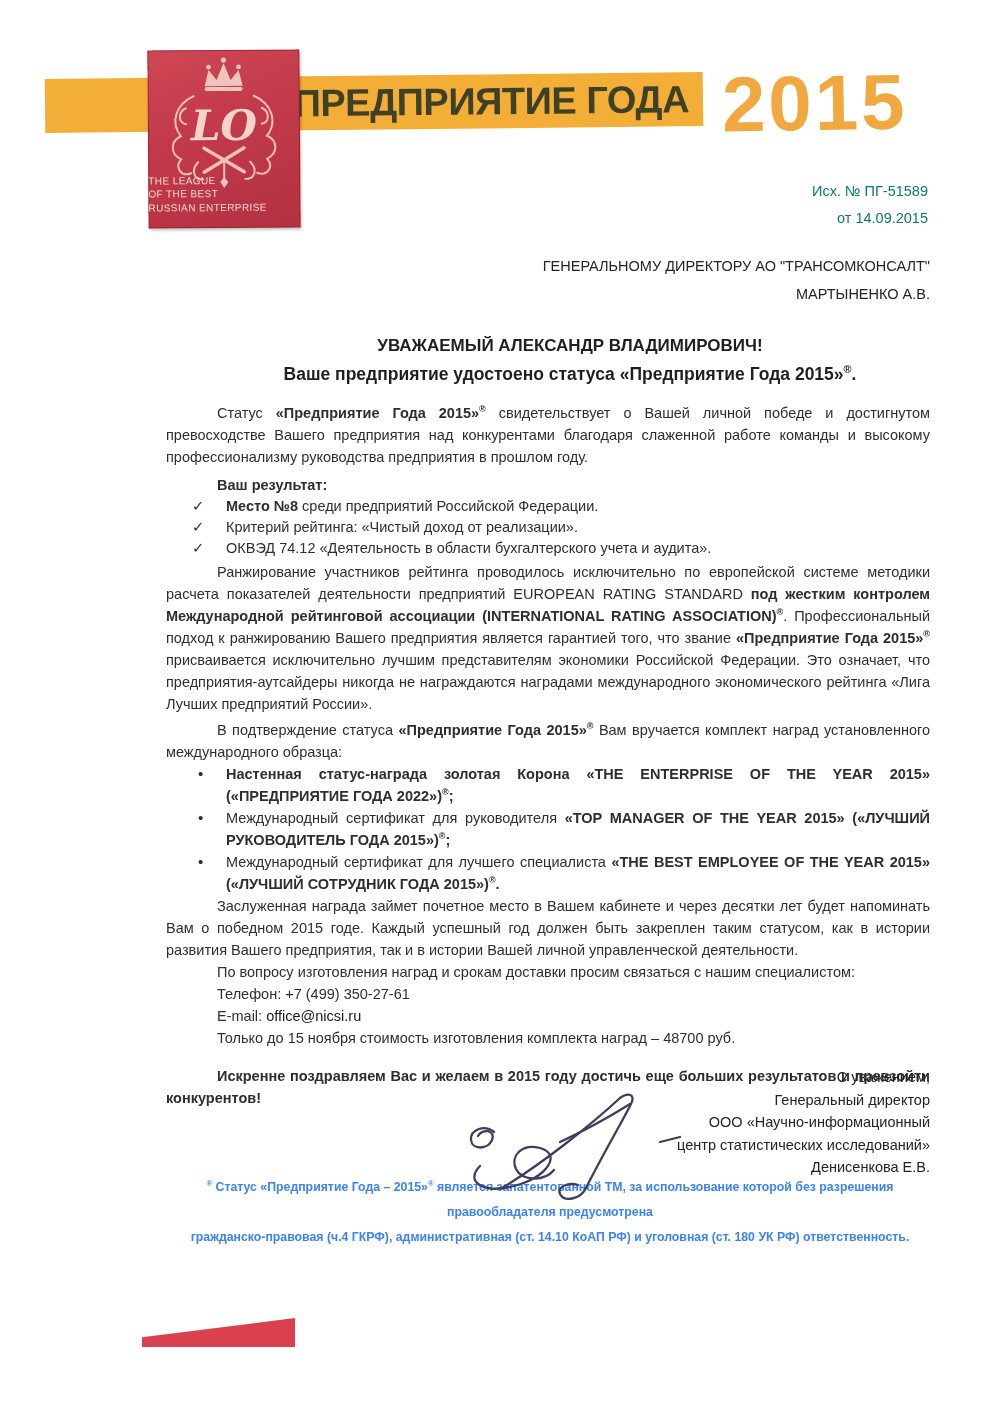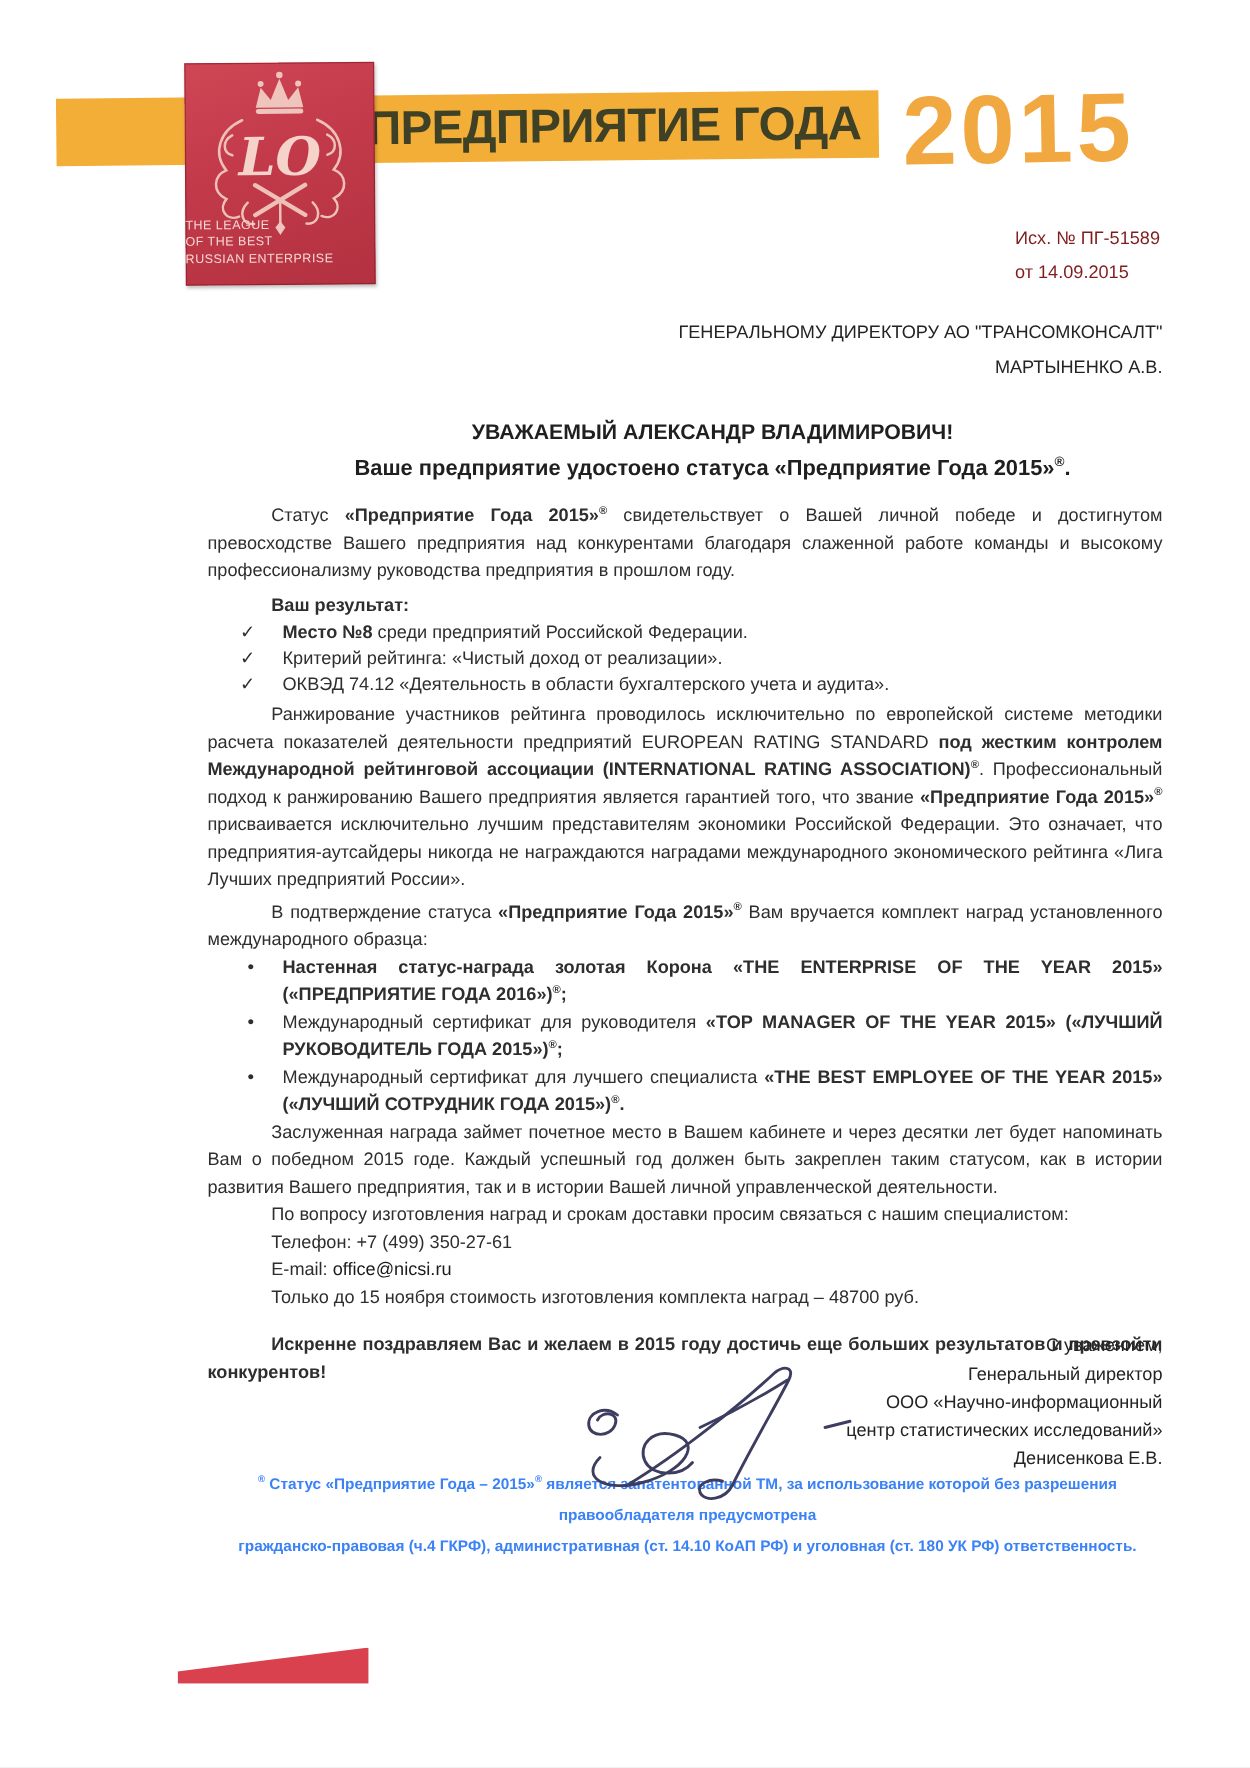--- a/index.html
+++ b/index.html
@@ -29,22 +29,22 @@
   .emblem-text{
     position:absolute; left:0; right:0; bottom:14px; text-align:left;
     color:#f6d8d2; font-size:10px; line-height:13.5px; letter-spacing:0.4px;
   }
   .year{
     position:absolute; left:722px; top:64px; z-index:1;
     font-size:78px; line-height:1; font-weight:700; color:#F2A840;
     letter-spacing:3px; transform:rotate(-1deg);
   }
   .refblock{
-    position:absolute; right:72px; top:178px; text-align:left;
-    font-size:14.5px; line-height:27px; color:#7f1d1d;
+    position:absolute; right:72px; top:178px; text-align:right;
+    font-size:14.5px; line-height:27px; color:#0f766e;
   }
   
   .addressee{
     position:absolute; right:70px; top:252px; text-align:right;
     font-size:14.5px; line-height:28px; color:#232323;
   }
   .greeting{
     position:absolute; left:170px; top:331px; width:800px; text-align:center;
     font-weight:700; color:#1f1f1f; line-height:29px; font-size:17px;
   }
@@ -161,21 +161,21 @@
         <span><span>ОКВЭД 74.12 «Деятельность в области бухгалтерского учета и аудита».</span></span>
       </li>
     </ul>
 
     <p class="p2"><span>Ранжирование участников рейтинга проводилось исключительно по европейской системе методики расчета показателей деятельности предприятий EUROPEAN RATING STANDARD </span><span class="b">под жестким контролем Международной рейтинговой ассоциации (INTERNATIONAL RATING ASSOCIATION)</span><span class="b sup">®</span><span>. Профессиональный подход к ранжированию Вашего предприятия является гарантией того, что звание </span><span class="b">«Предприятие Года 2015»</span><span class="b sup">®</span><span> присваивается исключительно лучшим представителям экономики Российской Федерации. Это означает, что предприятия-аутсайдеры никогда не награждаются наградами международного экономического рейтинга «Лига Лучших предприятий России».</span></p>
     <p class="p3"><span>В подтверждение статуса </span><span class="b">«Предприятие Года 2015»</span><span class="b sup">®</span><span> Вам вручается комплект наград установленного международного образца:</span></p>
 
     <ul class="list awards">
       <li class="list-item">
         <span class="marker">•</span>
-        <span><span class="b">Настенная статус-награда золотая Корона «THE ENTERPRISE OF THE YEAR 2015» («ПРЕДПРИЯТИЕ ГОДА 2016»)</span><span class="b sup">®</span><span class="b">;</span></span>
+        <span><span class="b">Настенная статус-награда золотая Корона «THE ENTERPRISE OF THE YEAR 2015» («ПРЕДПРИЯТИЕ ГОДА 2022»)</span><span class="b sup">®</span><span class="b">;</span></span>
       </li>
       <li class="list-item">
         <span class="marker">•</span>
         <span><span>Международный сертификат для руководителя </span><span class="b">«TOP MANAGER OF THE YEAR 2015» («ЛУЧШИЙ РУКОВОДИТЕЛЬ ГОДА 2015»)</span><span class="b sup">®</span><span class="b">;</span></span>
       </li>
       <li class="list-item">
         <span class="marker">•</span>
         <span><span>Международный сертификат для лучшего специалиста </span><span class="b">«THE BEST EMPLOYEE OF THE YEAR 2015» («ЛУЧШИЙ СОТРУДНИК ГОДА 2015»)</span><span class="b sup">®</span><span class="b">.</span></span>
       </li>
     </ul>

